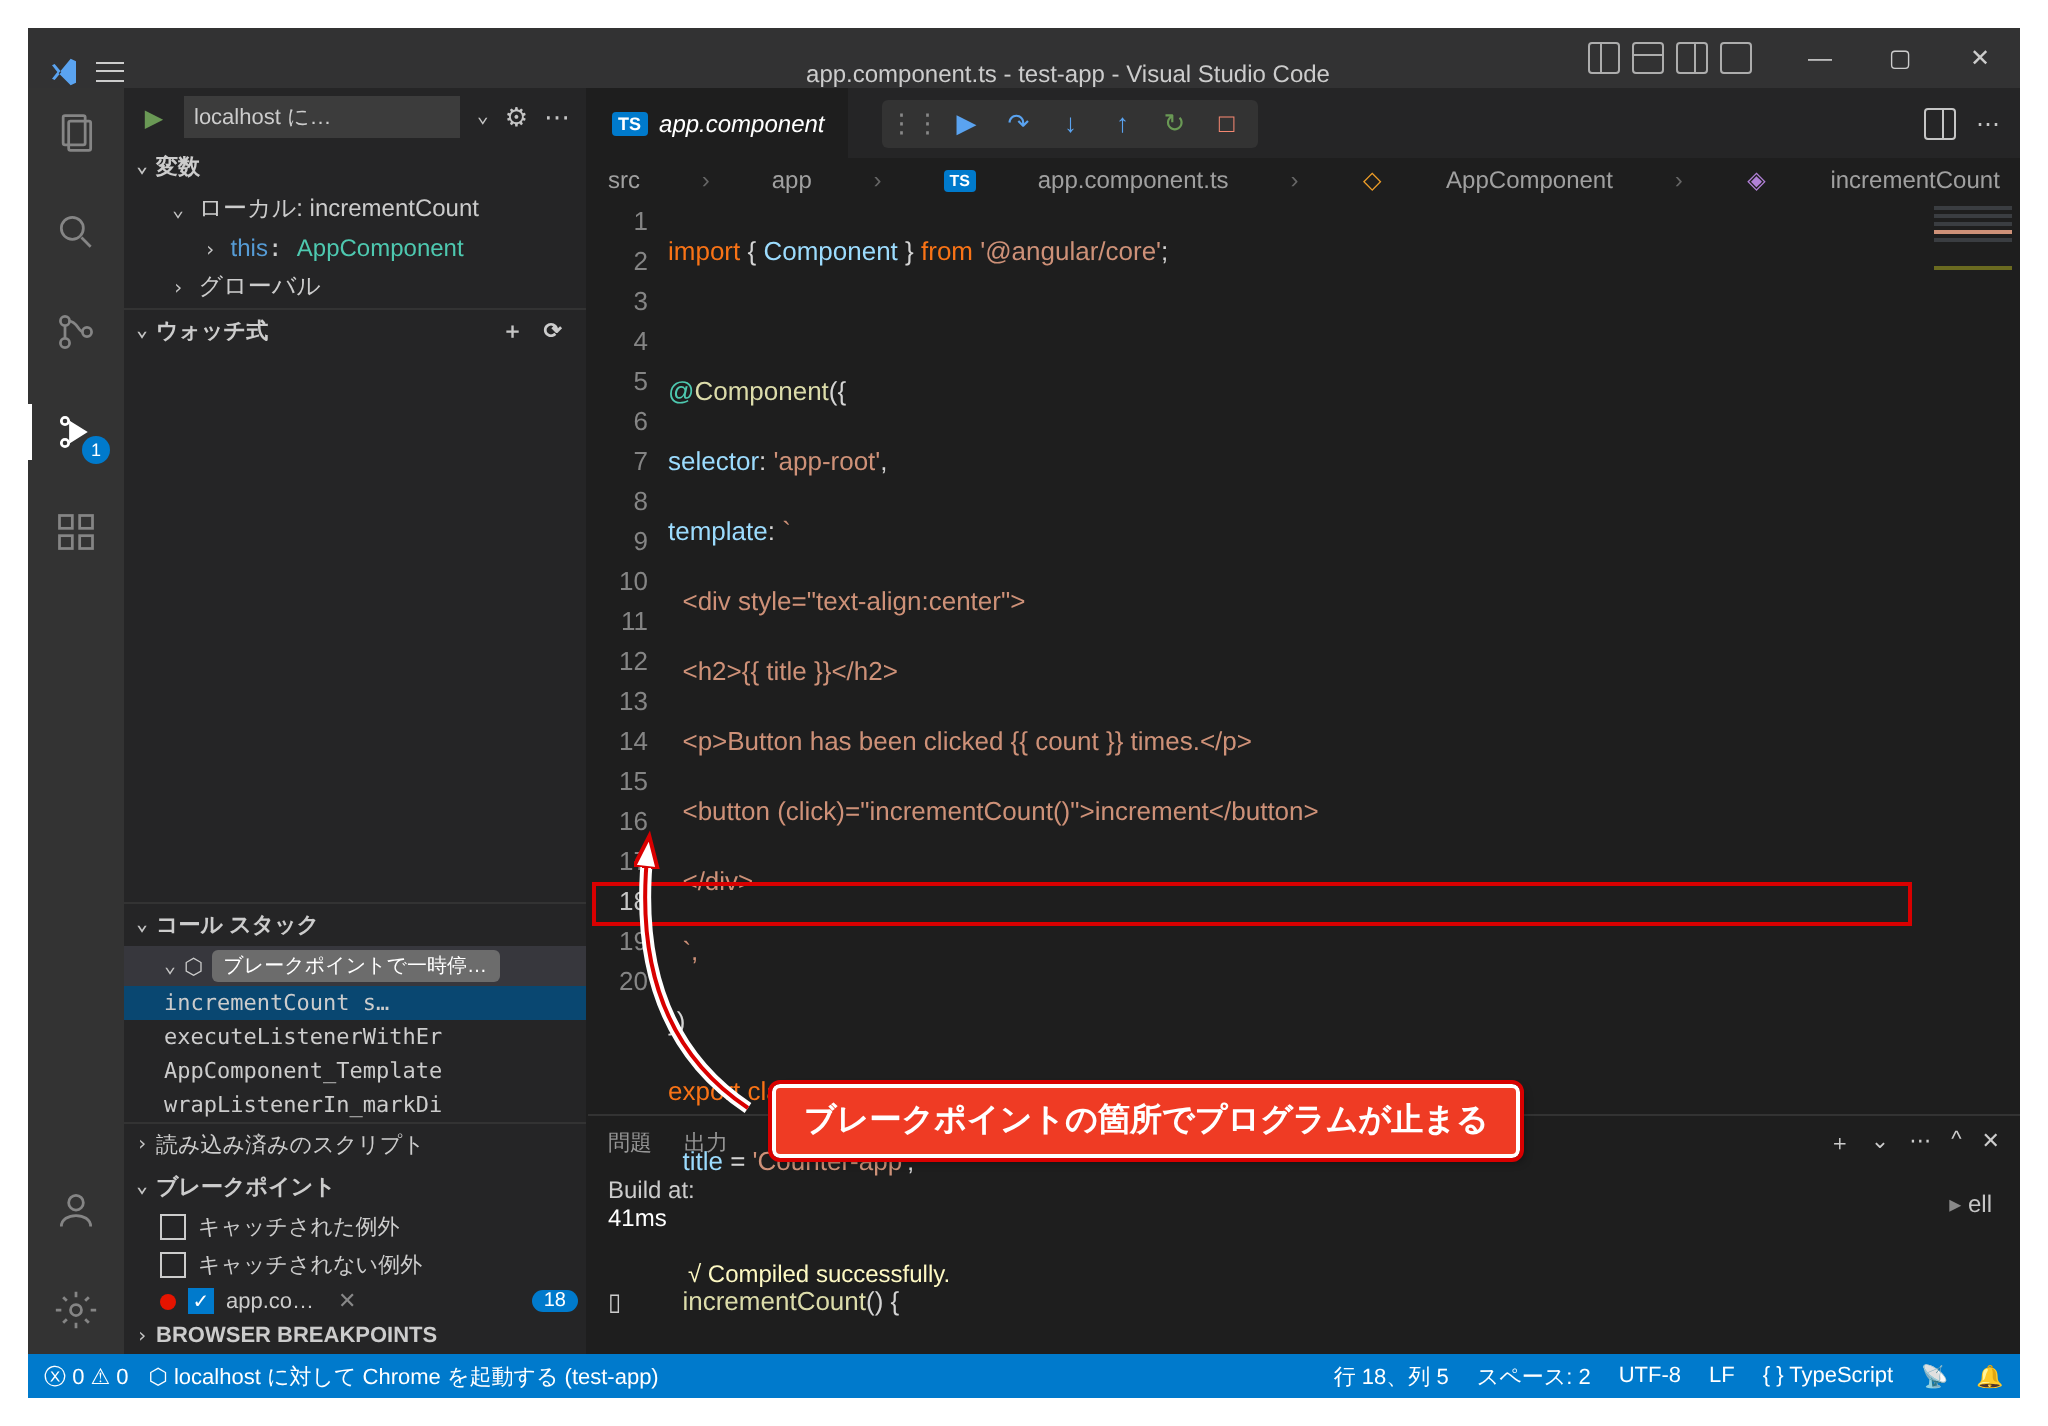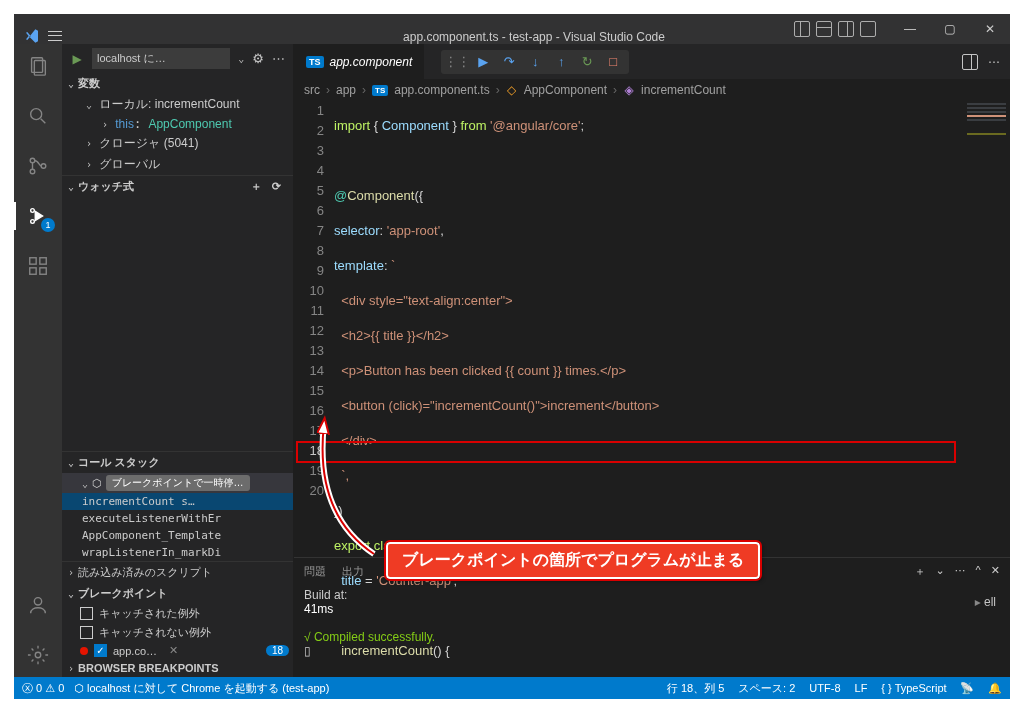--- a/index.html
+++ b/index.html
@@ -55,45 +55,45 @@
 .tab-name { font-style:italic; color:#ffffff; font-size:12px; }
 .debug-toolbar { display:flex; gap:10px; margin-left:16px; align-items:center; background:#333333; padding:4px 8px; border-radius:3px; }
 .dbt { width:16px; height:16px; display:flex; align-items:center; justify-content:center; font-size:13px; }
 .dbt.cont { color:#5aa3f0; }
 .dbt.step { color:#5aa3f0; }
 .dbt.restart { color:#6a9955; }
 .dbt.stop { color:#f48771; }
 .tab-row-right { margin-left:auto; display:flex; gap:10px; padding:0 10px; color:#c5c5c5; align-items:center; }
 .split-ico { width:16px; height:16px; border:1px solid #c5c5c5; border-radius:2px; position:relative; }
 .split-ico::after { content:""; position:absolute; right:5px; top:0; bottom:0; width:1px; background:#c5c5c5; }
-.breadcrumb { height:22px; background:#1e1e1e; display:flex; align-items:center; padding:0 10px; gap:6px; color:#a0a0a0; font-size:12px; }
+.breadcrumb { height:22px; background:#1e1e1e; display:flex; align-items:center; padding:0 10px; gap:6px; color:#a0a0a0; font-size:12px;justify-content:space-between; }
 .bc-sep { color:#666; }
 .sym-ico { width:12px; height:12px; display:inline-flex; align-items:center; justify-content:center; }
 .editor { flex:1; background:#1e1e1e; display:flex; font-family:Menlo,Consolas,monospace; font-size:13px; position:relative; min-height:0; }
 .gutter { width:40px; text-align:right; padding-right:10px; color:#858585; }
 .line { height:20px; line-height:20px; }
 .code { flex:1; white-space:pre; }
-.tok-kw { color:#bef264; }
+.tok-kw { color:#f97316; }
 .tok-type { color:#4ec9b0; }
 .tok-fn { color:#dcdcaa; }
 .tok-str { color:#ce9178; }
 .tok-var { color:#9cdcfe; }
 .tok-num { color:#b5cea8; }
 .tok-dec { color:#4ec9b0; }
 .tok-w { color:#d4d4d4; }
 .red-box { position:absolute; border:2.5px solid #d90000; pointer-events:none; }
 #red-line { left:2px; top:340px; width:660px; height:22px; }
 .minimap { width:48px; background:#1e1e1e; border-left:1px solid #1e1e1e; position:relative; }
 .minimap .mm { position:absolute; left:4px; right:4px; height:2px; background:#3a3d41; }
 .panel { height:120px; background:#1e1e1e; border-top:1px solid #333; display:flex; flex-direction:column; }
 .panel-tabs { display:flex; gap:16px; padding:4px 10px; font-size:11px; align-items:center; color:#969696; }
 .panel-tabs span.active { color:#fff; border-bottom:1px solid #fff; padding-bottom:2px; }
 .panel-tabs .pt-right { margin-left:auto; display:flex; gap:10px; color:#ccc; }
 .panel-body { flex:1; font-family:Menlo,Consolas,monospace; font-size:12px; padding:4px 10px; color:#ccc; }
-.panel-body .ok { color:#84cc16; }
+.panel-body .ok { color:#fef9c3;margin-left:40px; }
 .statusbar { height:22px; background:#007acc; display:flex; align-items:center; color:#fff; font-size:11px; padding:0 8px; gap:10px; }
 .statusbar .right { margin-left:auto; display:flex; gap:14px; align-items:center; }
 .callout { position:absolute; background:#ef3b24; color:#fff; border:2px solid #fff; outline:2px solid #d90000; padding:6px 14px; font-size:16px; font-weight:bold; border-radius:4px; box-shadow:2px 2px 4px rgba(0,0,0,.4);font-family:Liberation Serif, serif; }
 .arrow-svg { position:absolute; pointer-events:none; }
 .sec-gap { border-top:1px solid #333; }
 </style>
 </head>
 <body>
 
 <div class="vscode">
@@ -190,21 +190,20 @@
       <span class="gear-ico">⚙</span>
       <span class="dots-ico">⋯</span>
     </div>
     <div class="sb-section">
       <div class="sec-head">
             <span class="chev">⌄</span>
             <span>変数</span>
           </div>
       <div class="tree-row"><span class="chev">⌄</span> <span>ローカル: incrementCount</span></div>
       <div class="tree-row deeper"><span class="chev">›</span> <span class="kw-this">this</span>: <span class="type-name">AppComponent</span></div>
-      <div class="tree-row"><span class="chev">›</span> <span>クロージャ (5041)</span></div>
       <div class="tree-row"><span class="chev">›</span> <span>グローバル</span></div>
     </div>
     <div class="sb-section watch sec-gap">
       <div class="sec-head">
             <span class="chev">⌄</span>
             <span>ウォッチ式</span>
             <span style="margin-left:auto;color:#c5c5c5">＋</span>
             <span style="margin:0 6px">⟳</span>
           </div>
     </div>

